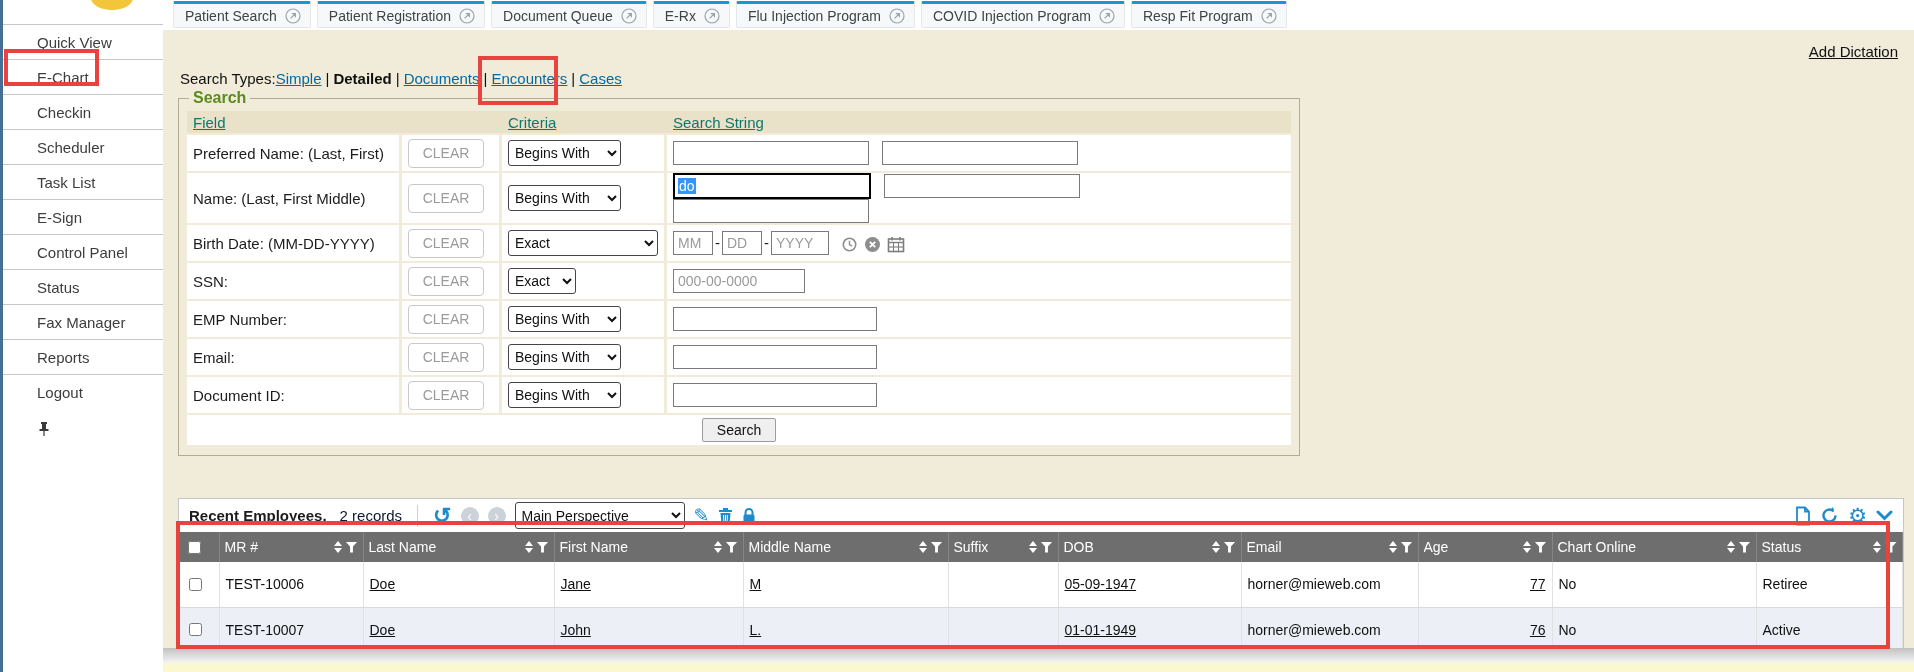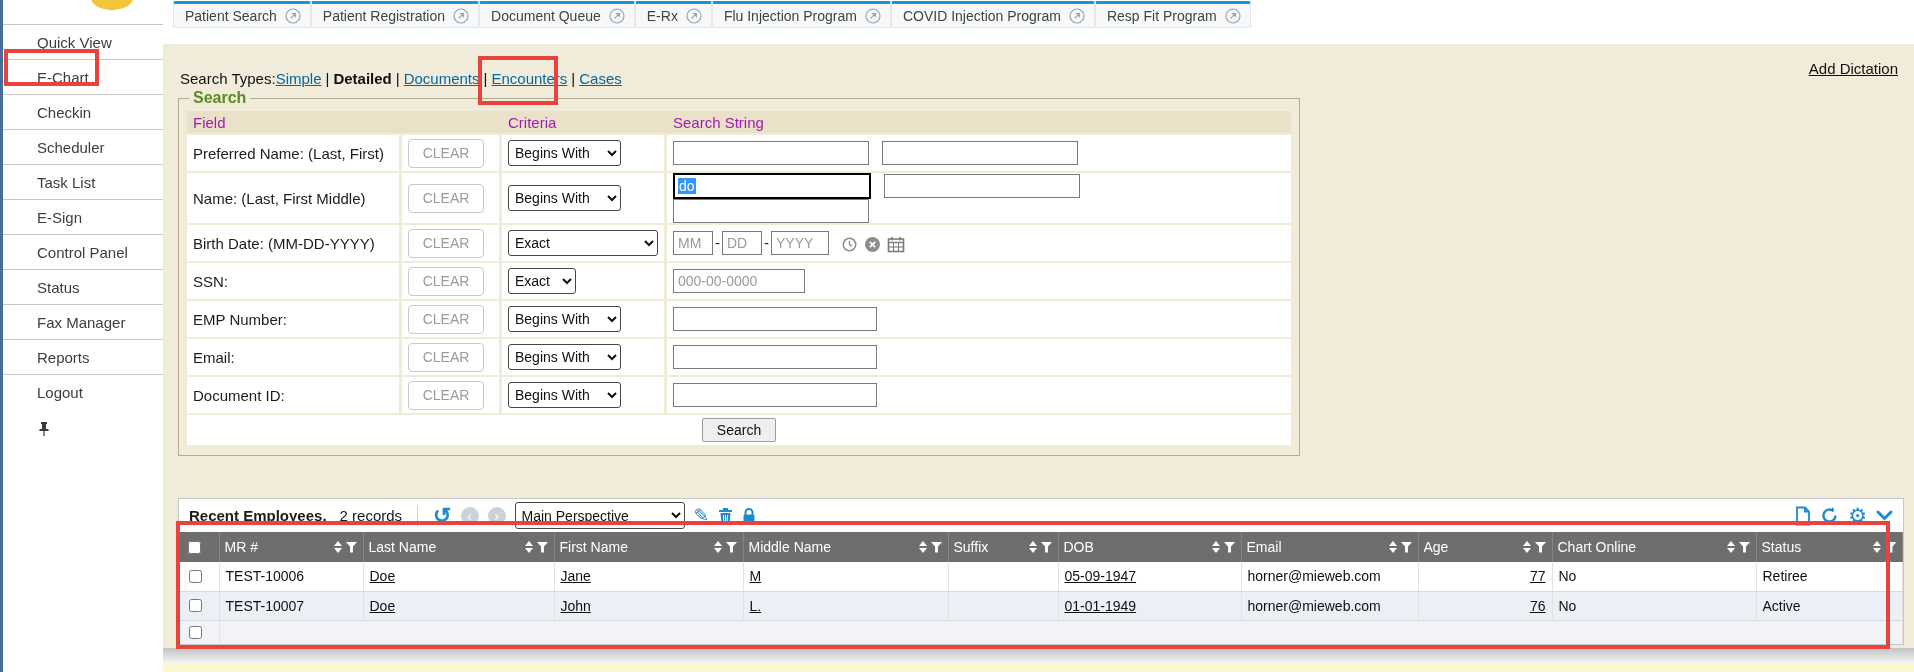--- a/index.html
+++ b/index.html
@@ -13,39 +13,39 @@
   
   .sidebar { position:absolute; left:3px; top:0; width:160px; height:100%; background:#fff; z-index:2; }
   .sb-logo { position:relative; height:24px; overflow:hidden; }
   .sb-logo .blob { position:absolute; left:88px; top:-14px; width:42px; height:24px; background:#f3c53b; border-radius:50% 50% 60% 60%; }
   .sb-item { height:35px; display:flex; align-items:center; padding-left:34px; font-size:15px; color:#3d3d3d; border-top:1px solid #c6c6c6; cursor:pointer; background:#fff; }
   .sb-pin { padding:12px 0 0 34px; }
   .sb-pin svg { display:block; }
 
   
   .main { position:absolute; left:163px; top:0; right:0; height:672px; background:#f1ecda; }
-  .tabstrip { position:absolute; top:0; left:0; right:0; height:44px; background:#fff; display:flex; gap:0; padding-left:10px; align-items:flex-start; }
+  .tabstrip { position:absolute; top:0; left:0; right:0; height:30px; background:#fff; display:flex; gap:6px; padding-left:10px; align-items:flex-start; }
   .tab { margin-top:1px; height:27px; display:flex; align-items:center; gap:8px; padding:0 9px 0 11px;
          background:#f6f8fa; border:1px solid #e2e7eb; border-top:3px solid #1798d5; border-radius:2px;
          font-size:14px; color:#3f4447; white-space:nowrap; cursor:pointer; }
   .popup-ic { width:16px; height:16px; flex:0 0 auto; }
 
   .content { position:absolute; top:30px; left:0; right:0; bottom:0; }
-  .add-dictation { position:absolute; top:30px; right:16px; font-size:15px; color:#101010; text-decoration:underline; cursor:pointer; }
+  .add-dictation { position:absolute; top:13px; right:16px; font-size:15px; color:#101010; text-decoration:underline; cursor:pointer; }
 
   .searchtypes { position:absolute; top:40px; left:17px; font-size:15px; color:#101010; }
   .searchtypes a { color:#0369a1; text-decoration:underline; cursor:pointer; }
   .searchtypes .active { font-weight:bold; text-decoration:none; }
   .searchtypes .sep { padding:0 4px; }
 
   fieldset.searchbox { position:absolute; top:59px; left:15px; width:1122px; border:1px solid #b3ab92; background:#f1ecda; padding:2px 8px 8px 8px; margin:0; }
   fieldset.searchbox legend { color:#5d8a21; font-weight:bold; font-size:16px; padding:0 4px; margin-left:2px; }
   table.form { border-collapse:separate; border-spacing:0 2px; width:100%; }
   table.form td, table.form th { vertical-align:middle; }
-  tr.fhead th { background:#eae1c9; font-weight:normal; font-size:15px; text-align:left; height:22px; padding:0 6px; color:#a21caf; }
+  tr.fhead th { background:#eae1c9; font-weight:normal; font-size:15px; text-align:left; height:22px; padding:0 6px; color:#0f766e;text-decoration:underline; }
   tr.frow td { background:#fff; height:36px; padding:0 6px; font-size:15px; color:#1c1c1c; border-right:3px solid #f1ecda; }
   tr.frow td:last-child { border-right:none; }
   .clear-btn { width:76px; height:29px; border:1px solid #c9c9c9; border-radius:4px; background:#fff; color:#9b9b9b; font-size:14px; font-family:"Liberation Sans",sans-serif; cursor:pointer; display:block; }
   select { font-family:"Liberation Sans",sans-serif; font-size:14px; height:26px; border:1.5px solid #454545; border-radius:3px; background:#fff; color:#101010; padding:0 2px; }
   .sel-crit { width:113px; }
   .sel-crit-wide { width:150px; }
   .sel-crit-sm { width:68px; }
   .sel-phone { width:148px; }
   input[type="text"] { font-family:"Liberation Sans",sans-serif; font-size:14px; height:24px; border:1px solid #7b7b7b; padding:0 4px; color:#101010; background:#fff; }
   input::placeholder { color:#9a9a9a; }
@@ -77,21 +77,21 @@
   .ic-gear { color:#1e8bcd; font-size:21px; line-height:1; cursor:pointer; }
 
   table.grid { width:100%; border-collapse:collapse; table-layout:fixed; }
   table.grid th { background:#6e6e6e; color:#fff; font-weight:normal; font-size:14px; text-align:left; height:30px; padding:0 5px; border-right:1px solid #858585; overflow:hidden; }
   .th-in { display:flex; align-items:center; gap:4px; }
   .th-lbl { flex:1; white-space:nowrap; overflow:hidden; }
   .sorter { display:flex; flex-direction:column; gap:2px; align-items:center; cursor:pointer; }
   .tri-up { width:0; height:0; border-left:4px solid transparent; border-right:4px solid transparent; border-bottom:5px solid #fff; }
   .tri-dn { width:0; height:0; border-left:4px solid transparent; border-right:4px solid transparent; border-top:5px solid #fff; }
   .funnel { width:12px; height:11px; background:#fff; clip-path:polygon(0 0,100% 0,62% 45%,62% 100%,38% 100%,38% 45%); cursor:pointer; flex:0 0 auto; }
-  table.grid td { font-size:14px; color:#101010; height:29px; padding:0 6px; border-right:1px solid #e2e2e2; border-bottom:1px solid #d9d9d9; white-space:nowrap; overflow:hidden; }
+  table.grid td { font-size:14px; color:#101010; height:45px; padding:0 6px; border-right:1px solid #e2e2e2; border-bottom:1px solid #d9d9d9; white-space:nowrap; overflow:hidden; }
   tr.r-even td { background:#fff; }
   tr.r-odd td { background:#edeff6; }
   tr.r-empty td { background:#f2f3f8; height:24px; border-bottom:none; }
   td.c-age, th.c-age-h .th-lbl { }
   td.c-age { text-align:right; }
   .cell-link { color:#101010; text-decoration:underline; cursor:pointer; }
 
   .strip-grad { position:absolute; left:0; right:0; top:618px; height:15px; background:linear-gradient(#c2c2c2,#f5f5f5); }
   .strip-yellow { position:absolute; left:0; right:0; top:633px; height:9px; background:#fbf8cf; }
 

